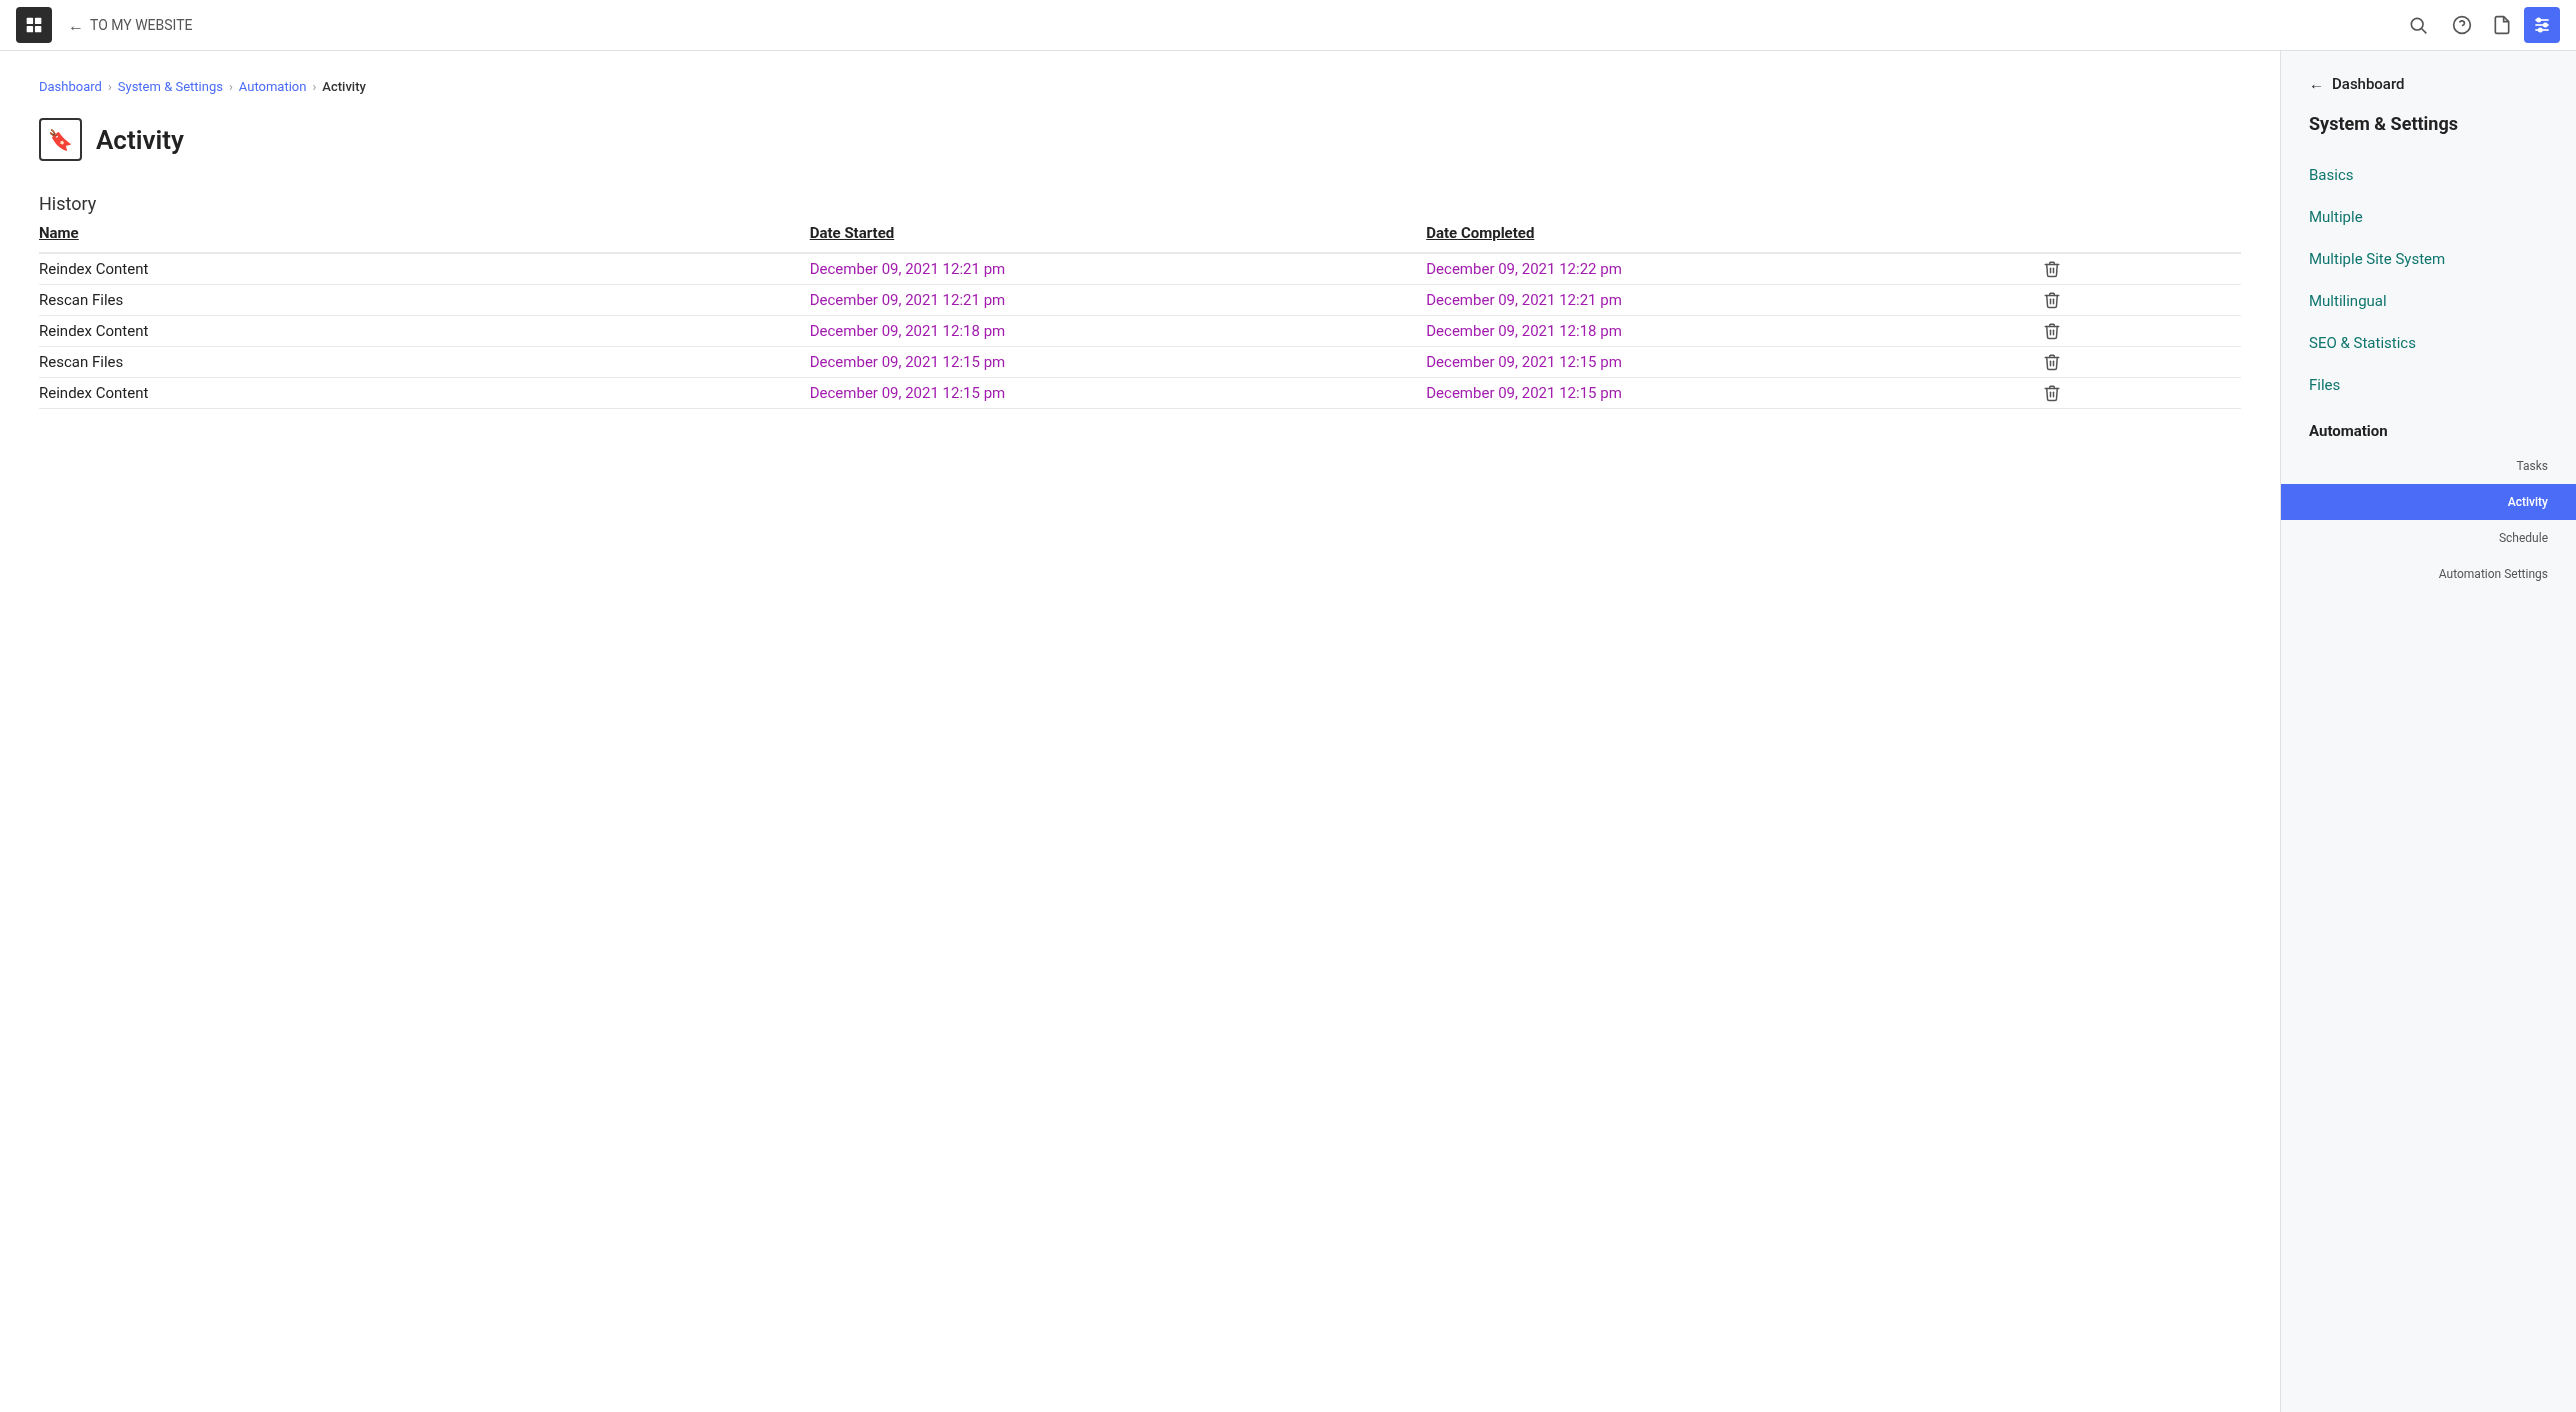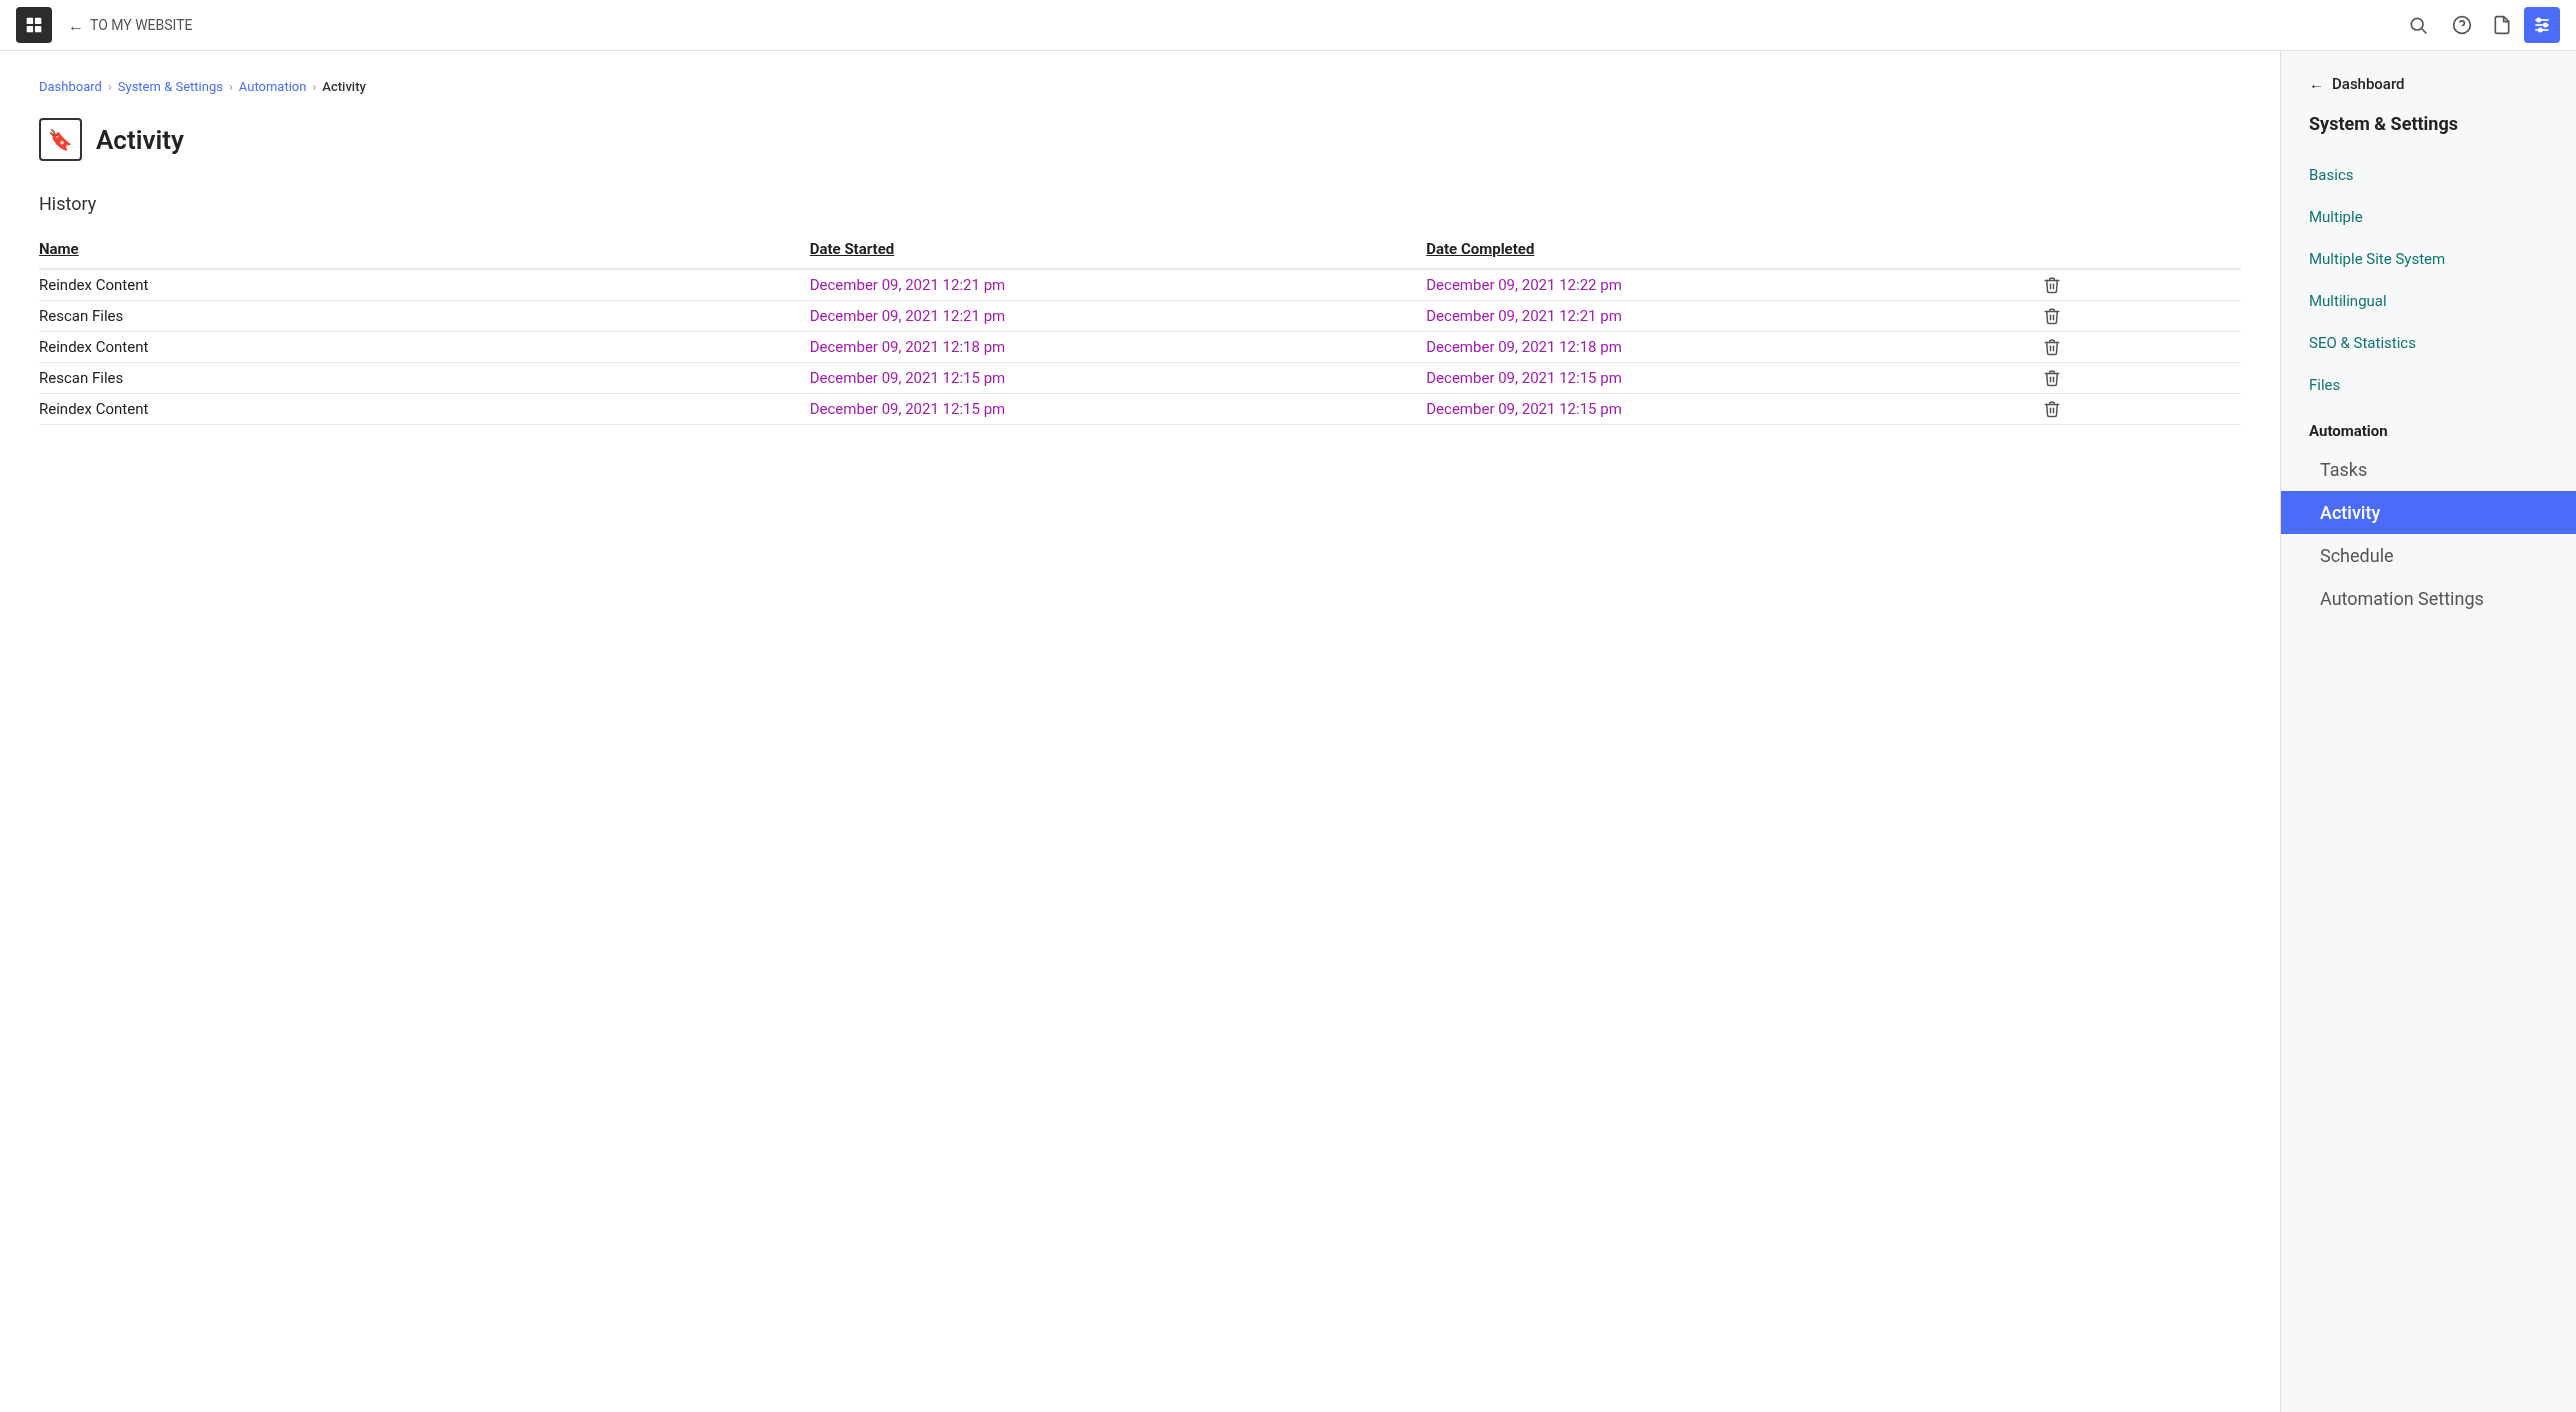--- a/index.html
+++ b/index.html
@@ -84,21 +84,20 @@
       display: flex; align-items: center; justify-content: center;
       font-size: 20px;
     }
     .page-title {
       font-size: 26px; font-weight: 600; color: #222;
     }
 
     
     .section-title {
       font-size: 18px; font-weight: 400; color: #333;
-      margin-bottom: 16px;
     }
 
     
     .history-table {
       width: 100%;
       border-collapse: collapse;
     }
     .history-table thead tr th {
       text-align: left;
       font-size: 15px;
@@ -157,23 +156,24 @@
     .sidebar-item {
       font-size: 15px; color: #0f766e;
       padding: 12px 28px;
       cursor: pointer;
     }
     .sidebar-group-title {
       font-size: 15px; font-weight: 700; color: #222;
       padding: 16px 28px 8px;
     }
     .sidebar-subitem {
-      font-size: 18px; color: #555;
+      font-size: 12px; color: #555;
       padding: 11px 28px 11px 39px;
       cursor: pointer;
+      text-align: right;
     }
     .sidebar-subitem.active {
       background: #4a6cf7; color: #fff; font-weight: 500;
     }
   </style>
 </head>
 <body>
 
 <header class="header">
   <div class="header-logo">

